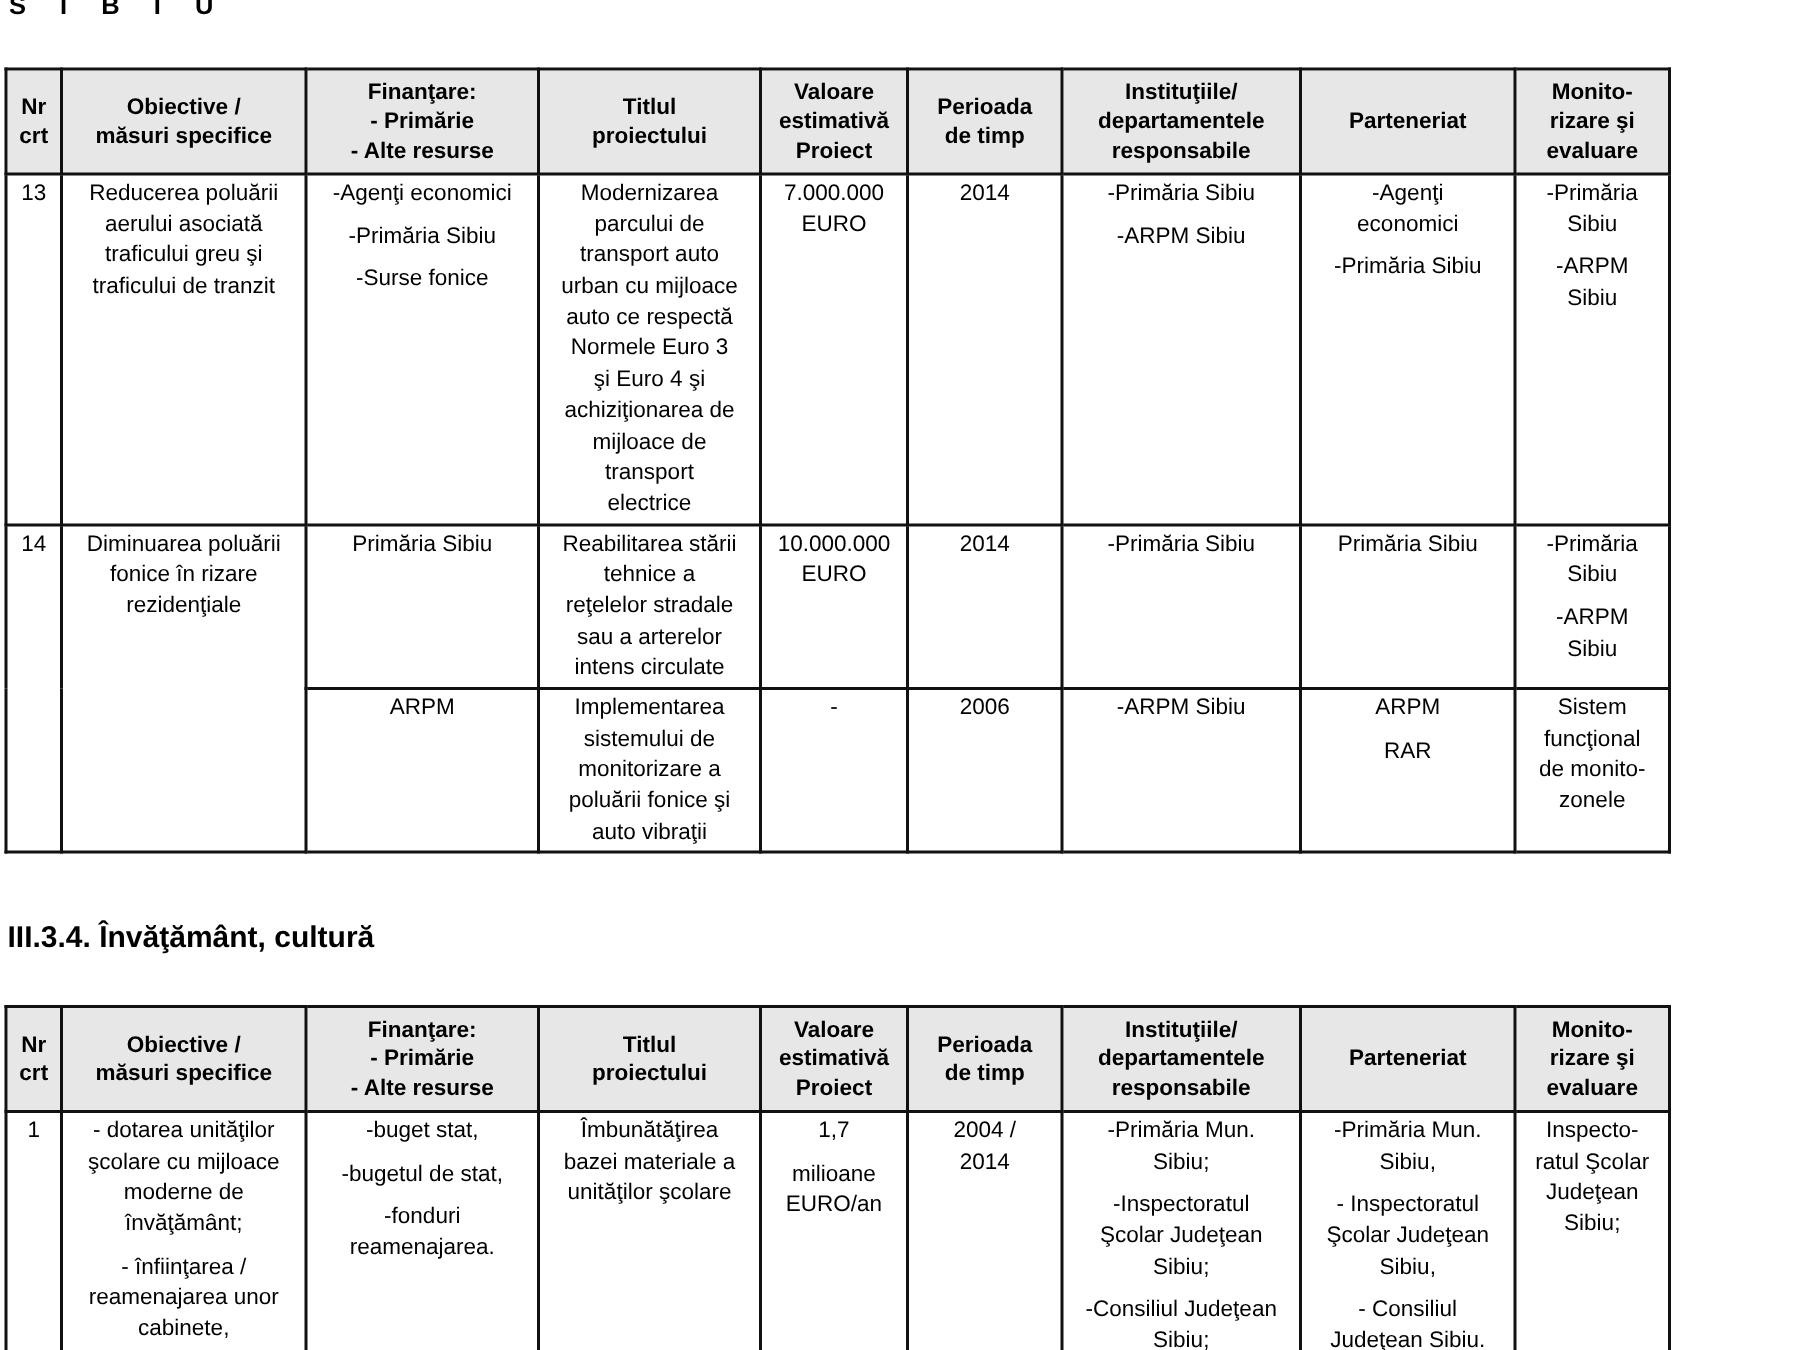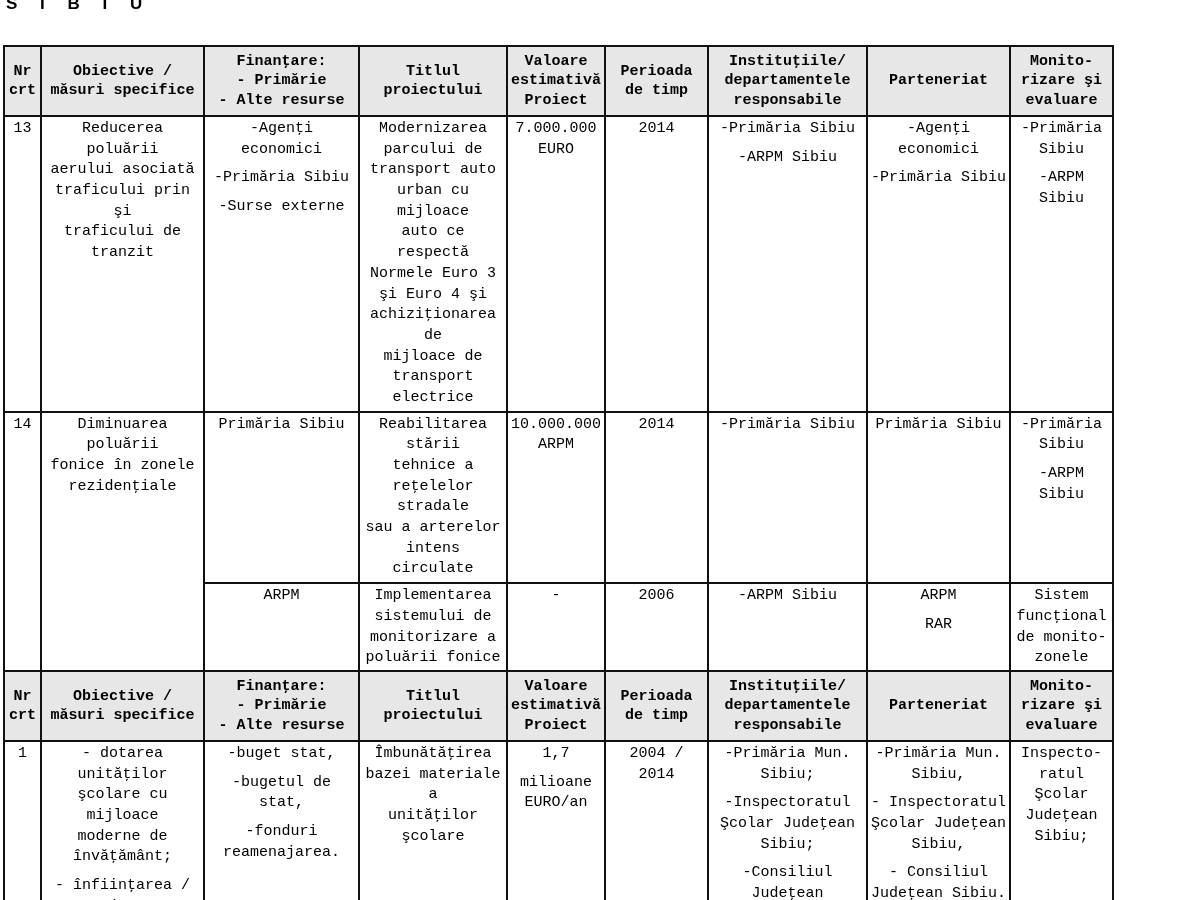--- a/index.html
+++ b/index.html
@@ -13,21 +13,20 @@
 
   .letterhead {
     position:absolute; left:6px; top:-6px;
     font-size:17px; font-weight:bold; letter-spacing:9px;
     white-space:pre;
   }
 
   table.doc-table {
     border-collapse:collapse; table-layout:fixed;
     width:1109px;
-    font-family:Liberation Mono, monospace;
   }
   .t1 { position:absolute; left:3px; top:45px; }
   .heading {
     position:absolute; left:5px; top:614px;
     font-size:20px; font-weight:bold;
   }
   .t2 { position:absolute; left:3px; top:670px; }
 
   th, td {
     border:2px solid #111;
@@ -100,23 +99,23 @@
 responsabile</th>
       <th>Parteneriat</th>
       <th>Monito-
 rizare şi
 evaluare</th>
     </tr>
     <tr style="height:180px;">
       <td>13</td>
       <td>Reducerea poluării
 aerului asociată
-traficului prin şi
+traficului greu şi
 traficului de tranzit</td>
-      <td><div class="para">-Agenţi economici</div><div class="para">-Primăria Sibiu</div><div class="para">-Surse externe</div></td>
+      <td><div class="para">-Agenţi economici</div><div class="para">-Primăria Sibiu</div><div class="para">-Surse fonice</div></td>
       <td>Modernizarea
 parcului de
 transport auto
 urban cu mijloace
 auto ce respectă
 Normele Euro 3
 şi Euro 4 şi
 achiziţionarea de
 mijloace de
 transport
@@ -127,30 +126,30 @@
       <td><div class="para">-Primăria Sibiu</div><div class="para">-ARPM Sibiu</div></td>
       <td><div class="para">-Agenţi
 economici</div><div class="para">-Primăria Sibiu</div></td>
       <td><div class="para">-Primăria
 Sibiu</div><div class="para">-ARPM
 Sibiu</div></td>
     </tr>
     <tr style="height:104px;padding-left:44px;">
       <td rowspan="2">14</td>
       <td rowspan="2">Diminuarea poluării
-fonice în zonele
+fonice în rizare
 rezidenţiale</td>
       <td>Primăria Sibiu</td>
       <td>Reabilitarea stării
 tehnice a
 reţelelor stradale
 sau a arterelor
 intens circulate</td>
       <td>10.000.000
-ARPM</td>
+EURO</td>
       <td>2014</td>
       <td>-Primăria Sibiu</td>
       <td>Primăria Sibiu</td>
       <td><div class="para">-Primăria
 Sibiu</div><div class="para">-ARPM
 Sibiu</div></td>
     </tr>
     <tr style="height:108px;">
       <td>ARPM</td>
       <td>Implementarea
@@ -163,20 +162,21 @@
       <td>-ARPM Sibiu</td>
       <td><div class="para">ARPM</div><div class="para">RAR</div></td>
       <td>Sistem
 funcţional
 de monito-
 zonele</td>
     </tr>
   </tbody>
     </table>
 
+  <div class="heading">III.3.4. Învăţământ, cultură</div>
 
   <table class="doc-table t2">
     <colgroup>
       <col class="c-nr">
         <col class="c-ob">
         <col class="c-fin">
         <col class="c-tit">
       <col class="c-val">
         <col class="c-per">
         <col class="c-ins">

